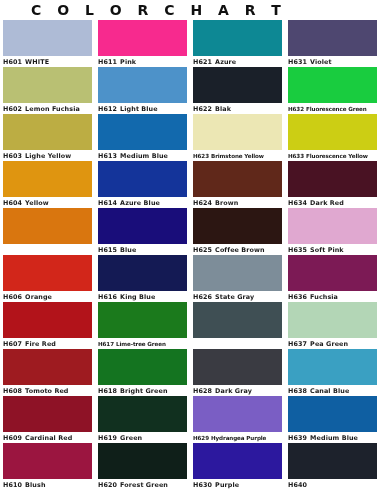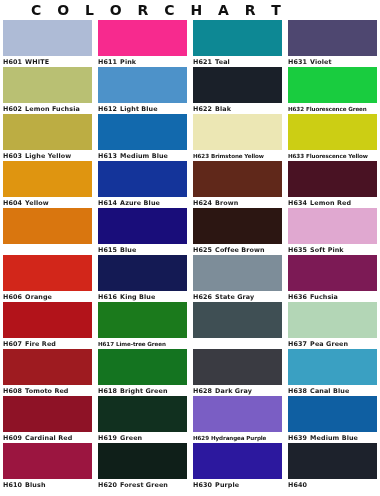--- a/index.html
+++ b/index.html
@@ -183,21 +183,21 @@
           <span class="swatch-label"><span class="code">H619</span><span class="cname">Green</span></span>
         </div>
         <div class="swatch-cell">
           <span class="swatch-chip" style="background: rgb(15, 31, 25);"></span>
           <span class="swatch-label"><span class="code">H620</span><span class="cname">Forest Green</span></span>
         </div>
       </div>
       <div class="swatch-column col-2">
         <div class="swatch-cell">
           <span class="swatch-chip" style="background: rgb(13, 136, 148);"></span>
-          <span class="swatch-label"><span class="code">H621</span><span class="cname">Teal</span></span>
+          <span class="swatch-label"><span class="code">H621</span><span class="cname">Azure</span></span>
         </div>
         <div class="swatch-cell">
           <span class="swatch-chip" style="background: rgb(26, 32, 41);"></span>
           <span class="swatch-label"><span class="code">H622</span><span class="cname">Blak</span></span>
         </div>
         <div class="swatch-cell">
           <span class="swatch-chip" style="background: rgb(236, 231, 180);"></span>
           <span class="swatch-label compact"><span class="code">H623</span><span class="cname">Brimstone Yellow</span></span>
         </div>
         <div class="swatch-cell">
@@ -236,21 +236,21 @@
         <div class="swatch-cell">
           <span class="swatch-chip" style="background: rgb(25, 204, 63);"></span>
           <span class="swatch-label compact"><span class="code">H632</span><span class="cname">Fluorescence Green</span></span>
         </div>
         <div class="swatch-cell">
           <span class="swatch-chip" style="background: rgb(204, 206, 20);"></span>
           <span class="swatch-label compact"><span class="code">H633</span><span class="cname">Fluorescence Yellow</span></span>
         </div>
         <div class="swatch-cell">
           <span class="swatch-chip" style="background: rgb(73, 18, 35);"></span>
-          <span class="swatch-label"><span class="code">H634</span><span class="cname">Lemon Red</span></span>
+          <span class="swatch-label"><span class="code">H634</span><span class="cname">Dark Red</span></span>
         </div>
         <div class="swatch-cell">
           <span class="swatch-chip" style="background: rgb(224, 168, 208);"></span>
           <span class="swatch-label"><span class="code">H635</span><span class="cname">Soft Pink</span></span>
         </div>
         <div class="swatch-cell">
           <span class="swatch-chip" style="background: rgb(124, 26, 85);"></span>
           <span class="swatch-label"><span class="code">H636</span><span class="cname">Fuchsia</span></span>
         </div>
         <div class="swatch-cell">

